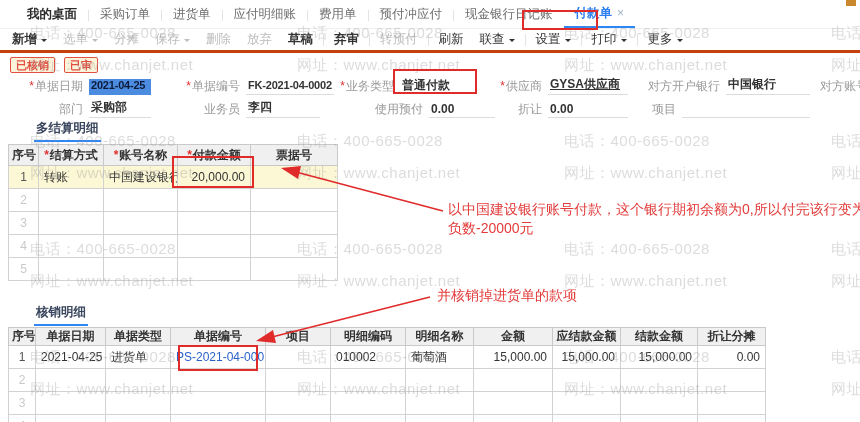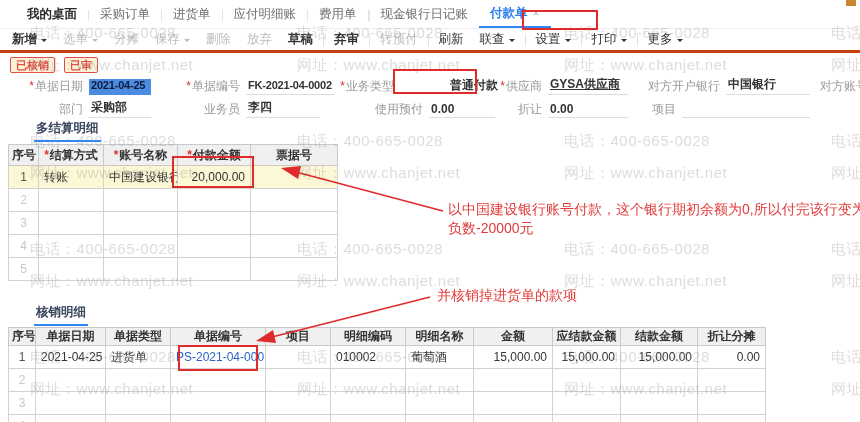--- a/index.html
+++ b/index.html
@@ -82,20 +82,21 @@
     <span class="tab first">我的桌面</span>
     <span class="tsep"></span>
     <span class="tab">采购订单</span>
     <span class="tsep"></span>
     <span class="tab">进货单</span>
     <span class="tsep"></span>
     <span class="tab">应付明细账</span>
     <span class="tsep"></span>
     <span class="tab">费用单</span>
     <span class="tsep"></span>
+    <span class="tab">预付冲应付</span>
     <span class="tsep"></span>
     <span class="tab">现金银行日记账</span>
     <span class="tab current">
       <span>付款单</span>
       <span class="close">×</span>
     </span>
   </div>
 
   <div class="toolbar">
     <span class="titem bold">
@@ -159,21 +160,21 @@
   <span class="stamp" style="left:64px;top:57px;">已审</span>
 
   <div class="field" style="left:18px;top:77px;">
     <span class="flabel" style="width:65px;"><span class="req">*</span><span>单据日期</span></span>
     <span class="fvalue sel small" style="width:62px;">2021-04-25</span>
   </div>
   <div class="field" style="left:178px;top:77px;">
     <span class="flabel" style="width:62px;"><span class="req">*</span><span>单据编号</span></span>
     <span class="fvalue small" style="width:88px;">FK-2021-04-0002</span>
   </div>
-  <div class="field" style="left:338px;top:77px;gap:48px;">
+  <div class="field" style="left:338px;top:77px;">
     <span class="flabel" style="width:56px;"><span class="req">*</span><span>业务类型</span></span>
     <span class="fvalue nob" style="width:70px;">普通付款</span>
   </div>
   <div class="field" style="left:492px;top:77px;">
     <span class="flabel" style="width:50px;"><span class="req">*</span><span>供应商</span></span>
     <span class="fvalue" style="width:80px;text-decoration:underline;">GYSA供应商</span>
   </div>
   <div class="field" style="left:636px;top:77px;">
     <span class="flabel" style="width:84px;">对方开户银行</span>
     <span class="fvalue" style="width:84px;">中国银行</span>

